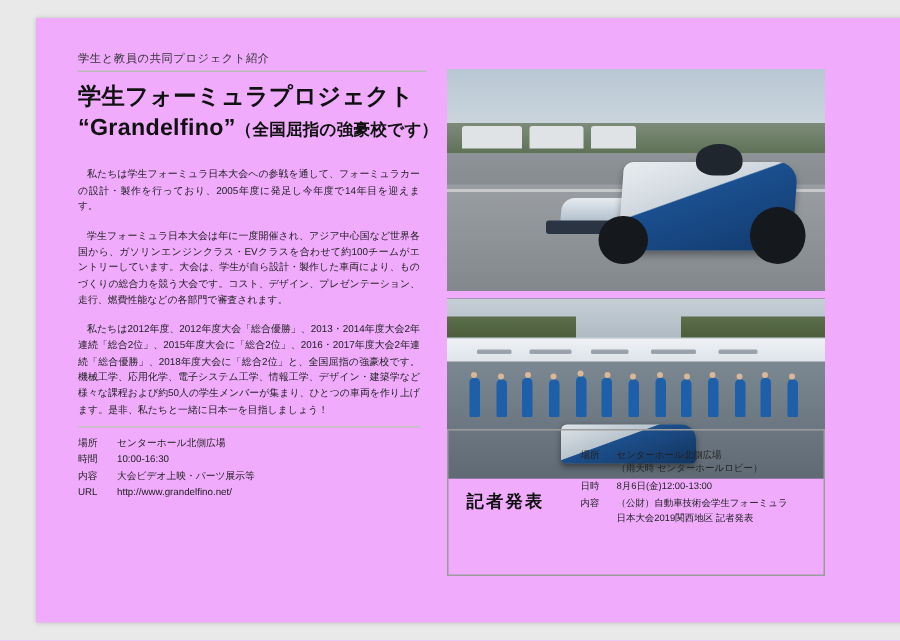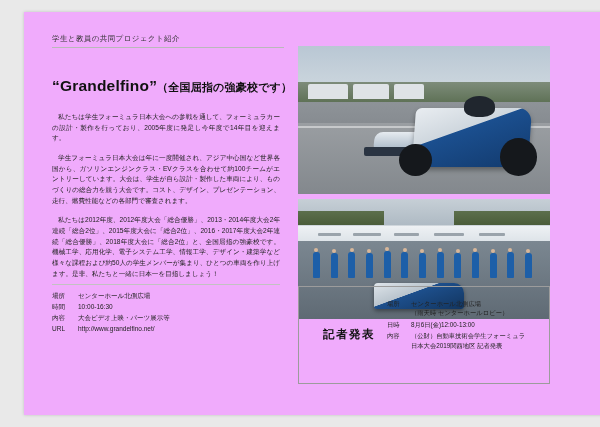--- a/index.html
+++ b/index.html
@@ -248,21 +248,21 @@
     position: absolute;
     left: 246px;
     top: 252px;
     width: 252px;
     height: 98px;
     border: 1px solid #9c9c9c;
     box-sizing: border-box;
   }
   .press-title {
     position: absolute;
-    left: 24px;
+    left: 12px;
     top: 40px;
     font-size: 11.5px;
     font-weight: bold;
     color: #111111;
     letter-spacing: 1.5px;
   }
   .press-rows {
     position: absolute;
     left: 88px;
     top: 12px;
@@ -289,21 +289,21 @@
 </head>
 <body>
 
 <div class="page">
   <div class="content">
 
     <div>
       <p class="eyebrow">学生と教員の共同プロジェクト紹介</p>
       <div class="eyebrow-rule"></div>
       <h1 class="title">
-        <br>
+        <span>学生フォーミュラプロジェクト</span><br>
         <span>“Grandelfino”</span><span class="sub">（全国屈指の強豪校です）</span>
       </h1>
     </div>
 
     <div class="cols">
 
       <div class="col-left">
         <div class="body-text">
           <p class="indent">私たちは学生フォーミュラ日本大会への参戦を通して、フォーミュラカーの設計・製作を行っており、2005年度に発足し今年度で14年目を迎えます。</p>
           <p class="indent">学生フォーミュラ日本大会は年に一度開催され、アジア中心国など世界各国から、ガソリンエンジンクラス・EVクラスを合わせて約100チームがエントリーしています。大会は、学生が自ら設計・製作した車両により、ものづくりの総合力を競う大会です。コスト、デザイン、プレゼンテーション、走行、燃費性能などの各部門で審査されます。</p>

